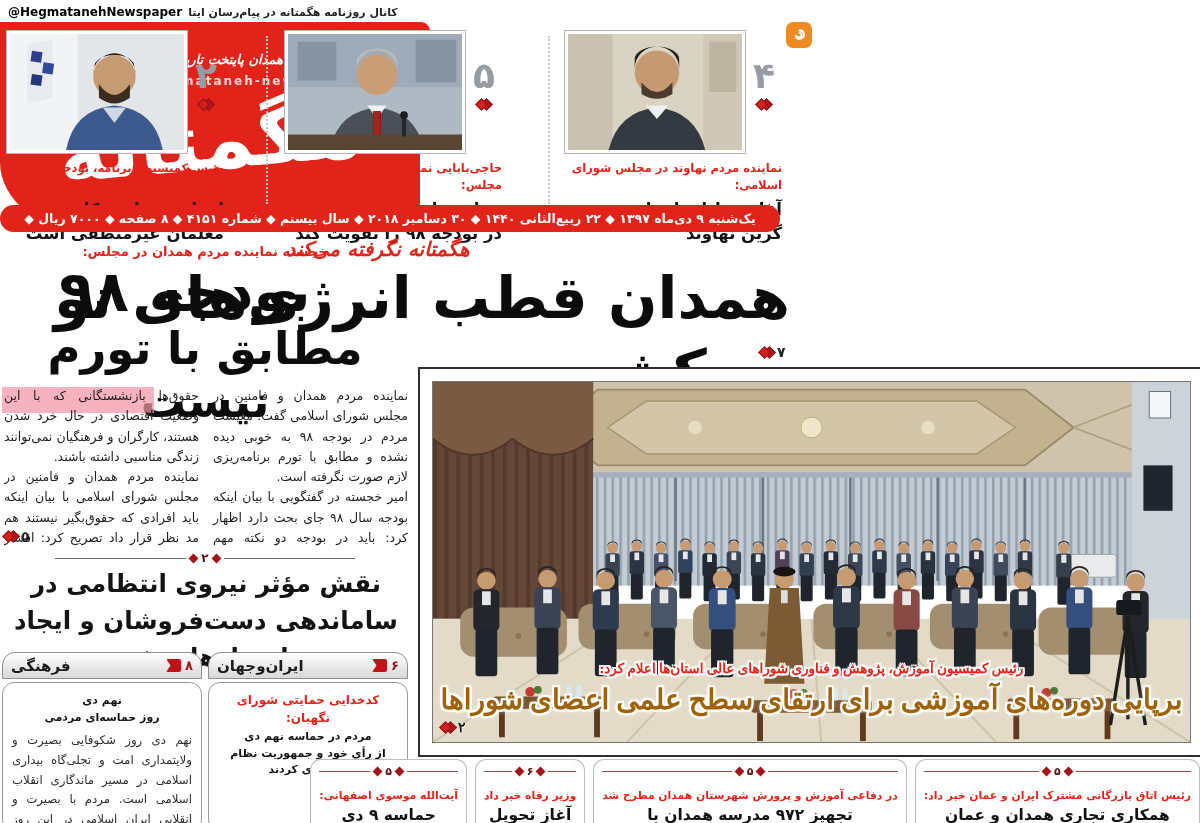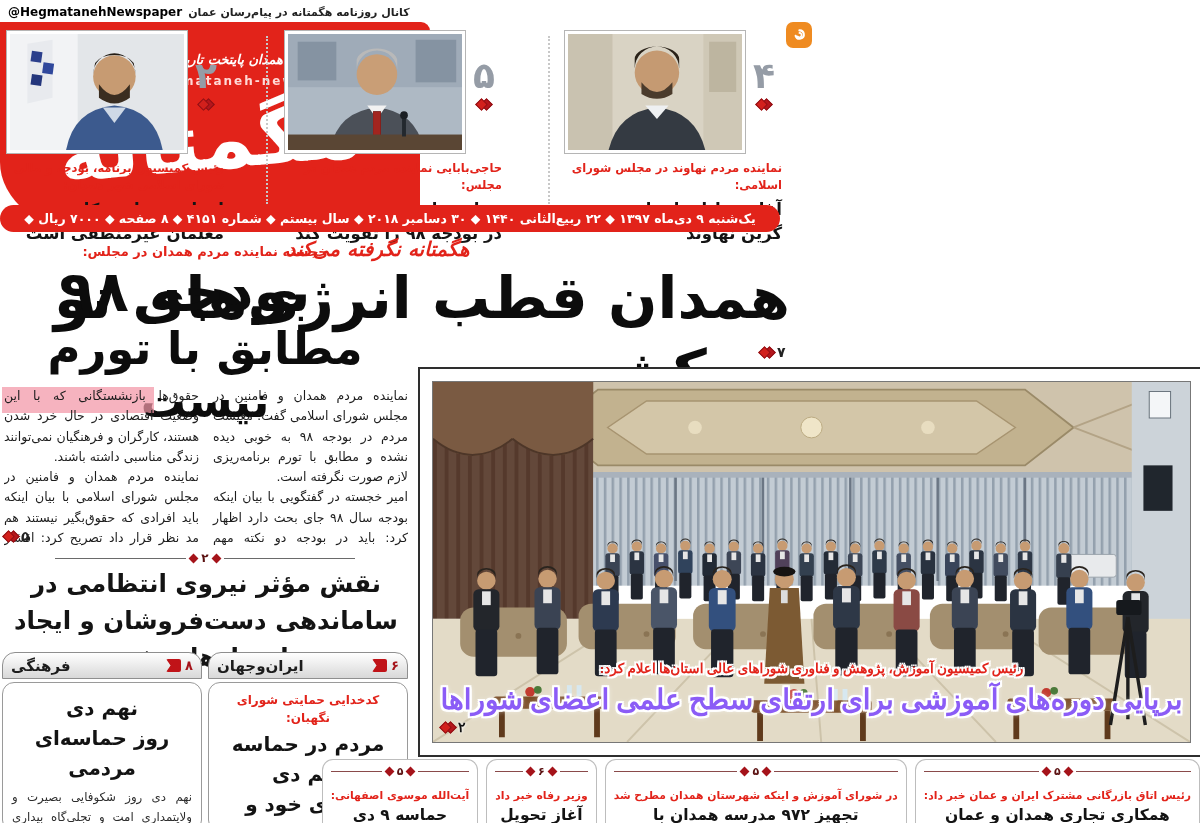--- a/index.html
+++ b/index.html
@@ -81,52 +81,52 @@
     background:linear-gradient(#ffffff,#d8d8d8);display:flex;align-items:center;justify-content:space-between;
     padding:0 8px;}
   .sbox-title{font-size:15px;font-weight:bold;color:#1c1c1c;order:2;}
   .sbox-page{display:flex;align-items:center;gap:4px;order:1;}
   .sbox-page .n{font-size:13px;font-weight:bold;color:var(--dred);}
   .bookmark{width:15px;height:13px;background:#c01318;border-radius:2px;
     clip-path:polygon(0 0,100% 0,100% 100%,0 100%,30% 50%);}
   .sbox-body{margin-top:3px;border:1px solid #9a9a9a;border-radius:12px;background:#fff;
     padding:8px 9px;height:150px;overflow:hidden;}
   .sbox-kicker{color:var(--red);font-size:12px;font-weight:bold;text-align:center;line-height:1.5;}
-  .sbox-hl{font-size:20px;font-weight:bold;color:#131313;text-align:center;line-height:1.5;margin-top:2px;white-space:pre-line;}
+  .sbox-hl{font-size:11px;font-weight:bold;color:#131313;text-align:center;line-height:1.5;margin-top:2px;white-space:pre-line;}
   .sbox-text{font-size:11.8px;color:#2c2c2c;line-height:1.68;text-align:justify;margin-top:5px;white-space:pre-line;}
   
   .mainphoto{position:absolute;top:367px;left:418px;width:787px;height:390px;
     border:2px solid #2e2e2e;background:#fff;padding:12px;font-family:Liberation Serif, serif;}
   .mainphoto .inner{position:relative;width:100%;height:100%;border:1px solid #777;overflow:hidden;}
   .mainphoto svg{display:block;width:100%;height:100%;}
   .ph-caption{position:absolute;left:0;right:0;bottom:26px;text-align:center;z-index:3;}
   .ph-kicker{color:#e2231a;font-size:13.5px;font-weight:bold;
     text-shadow:-2px 0 #fff,2px 0 #fff,0 -2px #fff,0 2px #fff,-2px -2px #fff,2px 2px #fff,-2px 2px #fff,2px -2px #fff;}
-  .ph-hl{margin-top:6px;color:#8b5cf6;font-size:28px;font-weight:bold;
+  .ph-hl{margin-top:6px;color:#a16207;font-size:28px;font-weight:bold;
     text-shadow:-2px 0 #fff,2px 0 #fff,0 -2px #fff,0 2px #fff,-2px -2px #fff,2px 2px #fff,-2px 2px #fff,2px -2px #fff,0 0 6px #fff;}
   .ph-ref{position:absolute;bottom:6px;right:auto;left:8px;z-index:3;}
   .ph-ref .pn{color:#111;text-shadow:0 0 3px #fff,0 0 3px #fff;}
   
   .bottomrow{position:absolute;top:759px;left:413px;width:787px;display:flex;gap:8px;direction:rtl;}
   .bstory{flex:1;border:1px solid #bdbdbd;border-bottom:none;border-radius:11px 11px 0 0;
     background:#fff;padding:5px 8px 0;height:70px;}
   .bmark{display:flex;align-items:center;gap:4px;}
   .bmark .ln{flex:1;border-top:1.5px solid #8a4a4a;}
   .bmark .pn{font-size:11px;font-weight:bold;color:#5a1010;}
   .b-kicker{margin-top:10px;color:var(--red);font-size:10.8px;font-weight:bold;text-align:center;line-height:1.4;
     white-space:nowrap;overflow:hidden;}
   .b-hl{margin-top:2px;font-size:15.5px;font-weight:bold;color:#131313;text-align:center;line-height:1.4;}
 </style>
 </head>
 <body>
 
 <div id="page">
 
   <div class="topbar">
-    <span class="fa">کانال روزنامه هگمتانه در پیام‌رسان عمان</span>
+    <span class="fa">کانال روزنامه هگمتانه در پیام‌رسان ایتا</span>
     <span class="handle">@HegmatanehNewspaper</span>
   </div>
 
   <div class="band"></div>
   <div class="masthead">
     <span class="eitaa">
       <svg viewBox="0 0 24 24" width="20" height="20">
           <path d="M8 13a5 5 0 1 0 4.5-6.6" stroke="#fff" stroke-width="2.6" fill="none" stroke-linecap="round"></path>
           <path d="M12.5 9.5a2.6 2.6 0 1 1-2 4.3" stroke="#fff" stroke-width="2" fill="none" stroke-linecap="round"></path>
         </svg>
@@ -468,21 +468,21 @@
       <div class="b-hl">همکاری تجاری همدان و عمان تقویت می‌شود</div>
     </div>
     <div class="bstory">
       <div class="bmark">
         <span class="ln"></span>
           <span class="sd"></span>
         <span class="pn">۵</span>
         <span class="sd"></span>
           <span class="ln"></span>
       </div>
-      <div class="b-kicker">در شورای آموزش و اینکه شهرستان همدان مطرح شد</div>
+      <div class="b-kicker">در دفاعی آموزش و پرورش شهرستان همدان مطرح شد</div>
       <div class="b-hl">تجهیز ۹۷۲ مدرسه همدان با استانداردهای گرمایشی</div>
     </div>
     <div class="bstory">
       <div class="bmark">
         <span class="ln"></span>
           <span class="sd"></span>
         <span class="pn">۶</span>
         <span class="sd"></span>
           <span class="ln"></span>
       </div>

